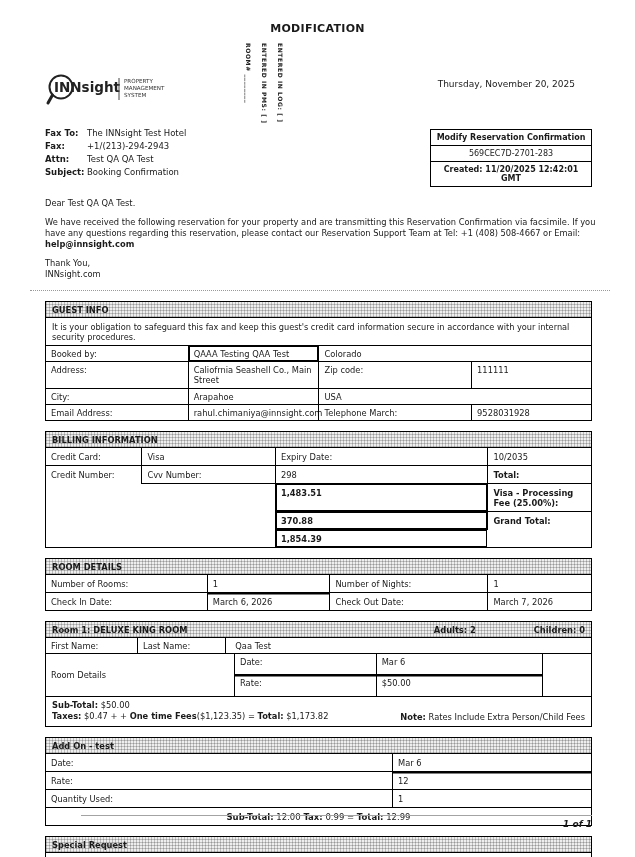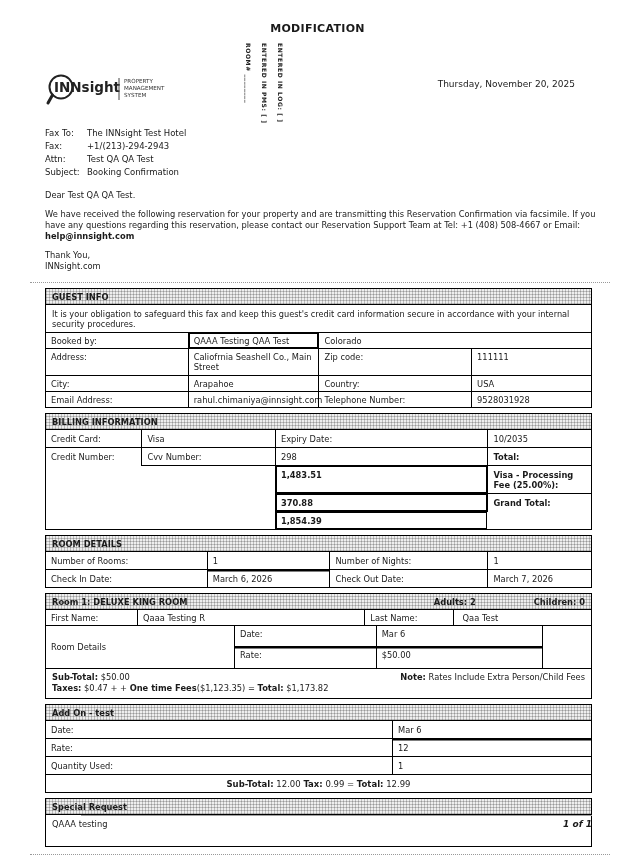--- a/index.html
+++ b/index.html
@@ -11,33 +11,33 @@
 
   .head-row { position:relative; margin:28px 43px 0 45px; height:52px; }
   .logo-wrap { position:absolute; left:0; top:8px; }
   .stamps { position:absolute; left:200px; top:-20px; height:78px; display:flex; gap:9px; }
   .stamp { writing-mode:vertical-rl; font-size:6px; font-weight:bold; letter-spacing:.6px; color:#222; white-space:nowrap; }
   .head-date { position:absolute; right:17px; top:16px; font-size:9px; }
 
   .fax-conf-row { display:flex; margin:12px 43px 0 45px; }
   .fax-block { flex:1; font-size:8.5px; line-height:13px; }
   .fax-line { display:flex; }
-  .fax-label { font-weight:normal; width:42px; }
+  .fax-label { font-weight:bold; width:42px; }
   .conf-box { width:162px; border:1px solid #000; align-self:flex-start; margin-top:2px; }
   .cb-row { text-align:center; font-size:8px; padding:3px 3px; }
   .cb-row + .cb-row { border-top:1px solid #000; }
   .b { font-weight:bold; }
 
   .letter { margin:11px 28px 0 45px; font-size:8.3px; line-height:11px; }
   .letter p { margin-top:8px; }
 
   .dotrule { margin:10px 25px 0 30px; border-top:1px dotted #999; height:0; }
 
   .sec { margin:5px 43px 0 45px; }
-  .sec-header { border:1px solid #000; font-weight:bold; font-size:8.3px; padding:3px 6px 2px; display:flex; }
+  .sec-header { border:1px solid #000; font-weight:bold; font-size:8.3px; padding:3px 6px 2px; display:flex;margin-top:10px; }
   .hatch {
     background-color:#eee;
     background-image:
       repeating-linear-gradient(0deg, rgba(0,0,0,.20) 0 1px, transparent 1px 3px),
       repeating-linear-gradient(90deg, rgba(0,0,0,.20) 0 1px, transparent 1px 3px);
   }
   .sec-header .sp { flex:1; }
   .box { border:1px solid #000; border-top:none; }
   .box > * + * { border-top:1px solid #000; }
   .row { display:flex; }
@@ -60,21 +60,21 @@
   .rd .c { padding:4px 5px 3px; }
 
   .r1-grid { display:flex; border-bottom:1px solid #000;gap:12px; }
   .r1c1 { width:14.5%; } .r1c2 { width:39.5%; } .r1c3 { width:14%; } .r1c4 { flex:1;padding-left:9px; }
   .r1-mid { display:flex; }
   .rdlabel { width:34.5%; display:flex; align-items:center; padding:0 5px; font-size:8.3px; }
   .midcol { width:26%; border-left:1px solid #000; display:flex; flex-direction:column; }
   .valcol { width:30.5%; border-left:1px solid #000; display:flex; flex-direction:column; }
   .emptycol { flex:1; border-left:1px solid #000; }
   .midcol .c, .valcol .c { height:21px; }
-  .r1-totals { border-top:1px solid #000; display:flex; align-items:flex-start; padding:3px 6px 4px; font-size:8.3px; }
+  .r1-totals { border-top:1px solid #000; display:flex; align-items:flex-end; padding:3px 6px 4px; font-size:8.3px; }
   .r1-totals .left { flex:1; line-height:11px; }
 
   .addon { display:grid; grid-template-columns:63.5% 36.5%; border:1px solid #000; border-top:none; }
   .addon .c { padding:4px 5px 3px; }
   .addon .totalsrow { grid-column:1 / 3; border-top:1px solid #000; text-align:center; padding:4px 0 3px; font-size:8.5px; }
 
   .sr-content { border:1px solid #000; border-top:none; font-size:8.3px; padding:4px 6px 17px; min-height:15px; }
 
   .footer-banner { margin-top:4px; border:1px solid #000; text-align:center; font-weight:bold; font-size:8.3px; padding:5px 0 4px; }
 
@@ -122,20 +122,25 @@
       </div>
       <div class="fax-line">
         <span class="fax-label">Attn:</span>
         <span>Test QA QA Test</span>
       </div>
       <div class="fax-line">
         <span class="fax-label">Subject:</span>
         <span>Booking Confirmation</span>
       </div>
     </div>
+    <div class="conf-box">
+      <div class="cb-row b">Modify Reservation Confirmation</div>
+      <div class="cb-row">569CEC7D-2701-283</div>
+      <div class="cb-row b">Created: 11/20/2025 12:42:01 GMT</div>
+    </div>
   </div>
 
   <div class="letter">
     <div>Dear Test QA QA Test.</div>
     <p><span>We have received the following reservation for your property and are transmitting this Reservation Confirmation via facsimile. If you have any questions regarding this reservation, please contact our Reservation Support Team at Tel: +1 (408) 508-4667 or Email: </span><span class="b">help@innsight.com</span></p>
     <p><span>Thank You,</span><br><span>INNsight.com</span></p>
   </div>
 
   <div class="dotrule"></div>
 
@@ -152,27 +157,26 @@
       </div>
       <div class="row">
         <div class="c gc1 tall">Address:</div>
         <div class="c gc2 bl">Caliofrnia Seashell Co., Main Street</div>
         <div class="c gc3 bl">Zip code:</div>
         <div class="c gc4 bl">111111</div>
       </div>
       <div class="row">
         <div class="c gc1">City:</div>
         <div class="c gc2 bl">Arapahoe</div>
-        <div class="c gc3 bl">Country:</div>
         <div class="c gc4 bl">USA</div>
       </div>
       <div class="row">
         <div class="c gc1">Email Address:</div>
         <div class="c gc2 bl">rahul.chimaniya@innsight.com</div>
-        <div class="c gc3 bl">Telephone Number:</div>
+        <div class="c gc3 bl">Telephone March:</div>
         <div class="c gc4 bl">9528031928</div>
       </div>
     </div>
   </div>
 
   <div class="sec">
     <div class="sec-header hatch">
       <span>BILLING INFORMATION</span>
     </div>
     <div class="bill">
@@ -214,21 +218,20 @@
   <div class="sec">
     <div class="sec-header hatch">
       <span>Room 1: DELUXE KING ROOM</span>
       <span class="sp"></span>
       <span style="margin-right:58px;">Adults: 2</span>
       <span>Children: 0</span>
     </div>
     <div class="box">
       <div class="r1-grid" style="border-top:none;">
         <div class="c r1c1">First Name:</div>
-        <div class="c r1c2 bl">Qaaa Testing R</div>
         <div class="c r1c3 bl">Last Name:</div>
         <div class="c r1c4 bl">Qaa Test</div>
       </div>
       <div class="r1-mid" style="border-top:none;">
         <div class="rdlabel">Room Details</div>
         <div class="midcol">
           <div class="c bb thickline">Date:</div>
           <div class="c">Rate:</div>
         </div>
         <div class="valcol">

